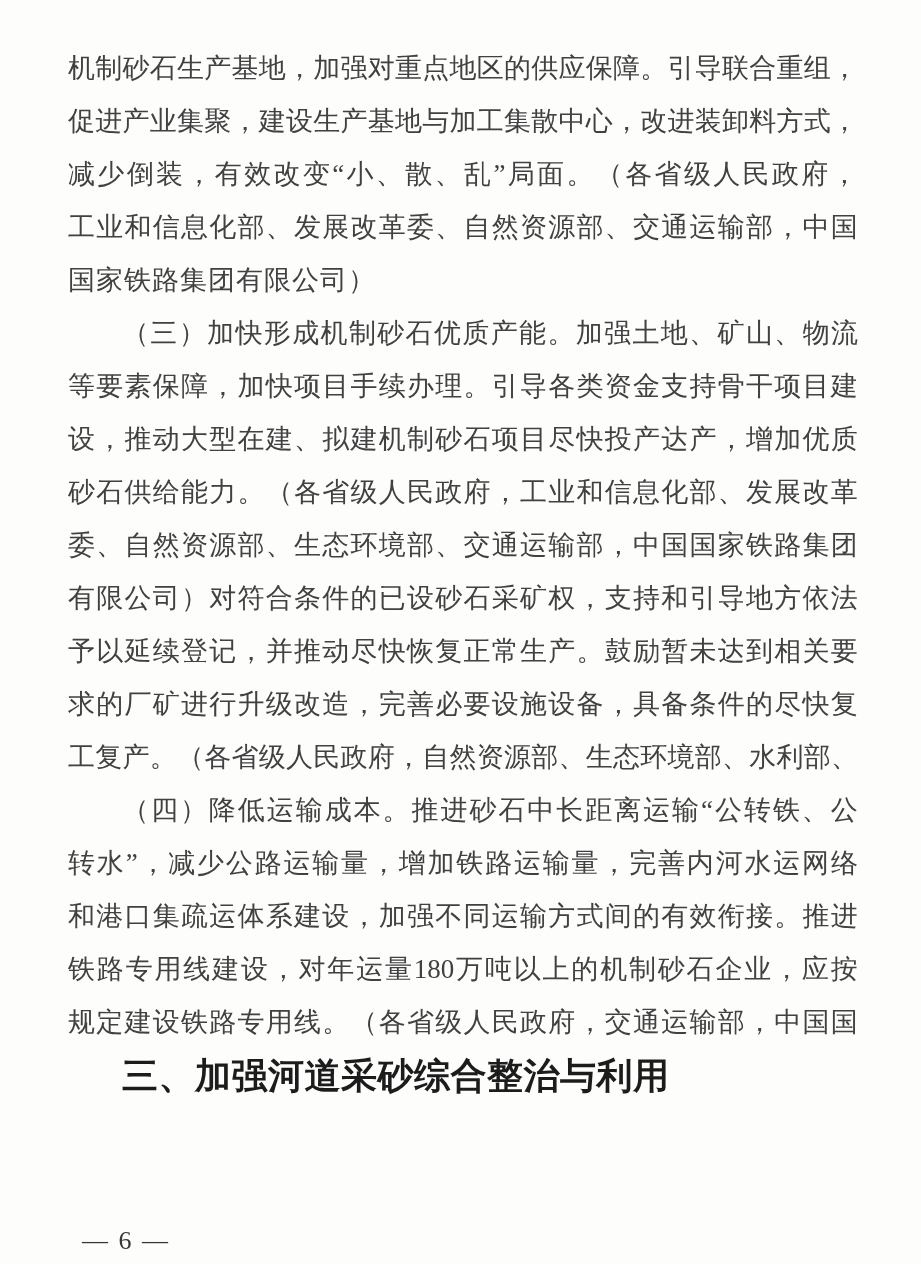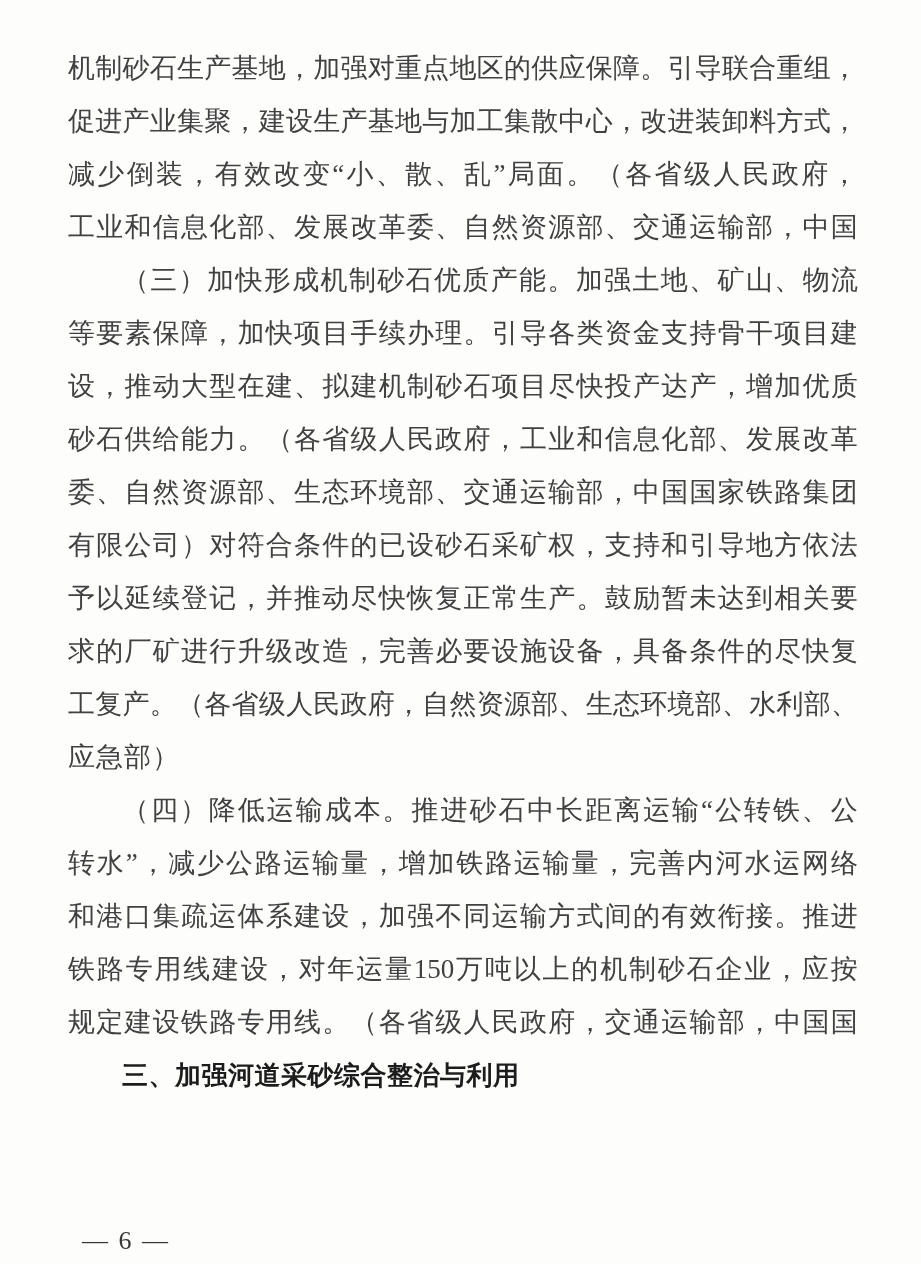--- a/index.html
+++ b/index.html
@@ -35,21 +35,21 @@
   }
   .line.plain {
     letter-spacing: 1px;
   }
   .line .tok {
     display: inline-block;
   }
   .line.heading {
     font-family: "Liberation Sans", sans-serif;
     font-weight: bold;
-    font-size: 26px;
+    font-size: 36px;
     color: #1c1c1c;
     letter-spacing: 0.5px;
   }
   .footer {
     position: absolute;
     left: 82px;
     top: 1221px;
     height: 40px;
     line-height: 40px;
     font-size: 26px;
@@ -178,20 +178,21 @@
         <span class="tok">、</span>
         <span class="tok">交</span>
         <span class="tok">通</span>
         <span class="tok">运</span>
         <span class="tok">输</span>
         <span class="tok">部</span>
         <span class="tok">，</span>
         <span class="tok">中</span>
         <span class="tok">国</span>
       </div>
+      <div class="line plain">国家铁路集团有限公司）</div>
       <div class="line justify" style="padding-left: 54px;">
         <span class="tok">（</span>
         <span class="tok">三</span>
         <span class="tok">）</span>
         <span class="tok">加</span>
         <span class="tok">快</span>
         <span class="tok">形</span>
         <span class="tok">成</span>
         <span class="tok">机</span>
         <span class="tok">制</span>
@@ -447,21 +448,20 @@
         <span class="tok">态</span>
         <span class="tok">环</span>
         <span class="tok">境</span>
         <span class="tok">部</span>
         <span class="tok">、</span>
         <span class="tok">水</span>
         <span class="tok">利</span>
         <span class="tok">部</span>
         <span class="tok">、</span>
       </div>
-      <div class="line plain">应急部）</div>
       <div class="line justify" style="padding-left: 54px;">
         <span class="tok">（</span>
         <span class="tok">四</span>
         <span class="tok">）</span>
         <span class="tok">降</span>
         <span class="tok">低</span>
         <span class="tok">运</span>
         <span class="tok">输</span>
         <span class="tok">成</span>
         <span class="tok">本</span>
@@ -549,21 +549,21 @@
         <span class="tok">专</span>
         <span class="tok">用</span>
         <span class="tok">线</span>
         <span class="tok">建</span>
         <span class="tok">设</span>
         <span class="tok">，</span>
         <span class="tok">对</span>
         <span class="tok">年</span>
         <span class="tok">运</span>
         <span class="tok">量</span>
-        <span class="tok">150</span>
+        <span class="tok">180</span>
         <span class="tok">万</span>
         <span class="tok">吨</span>
         <span class="tok">以</span>
         <span class="tok">上</span>
         <span class="tok">的</span>
         <span class="tok">机</span>
         <span class="tok">制</span>
         <span class="tok">砂</span>
         <span class="tok">石</span>
         <span class="tok">企</span>

